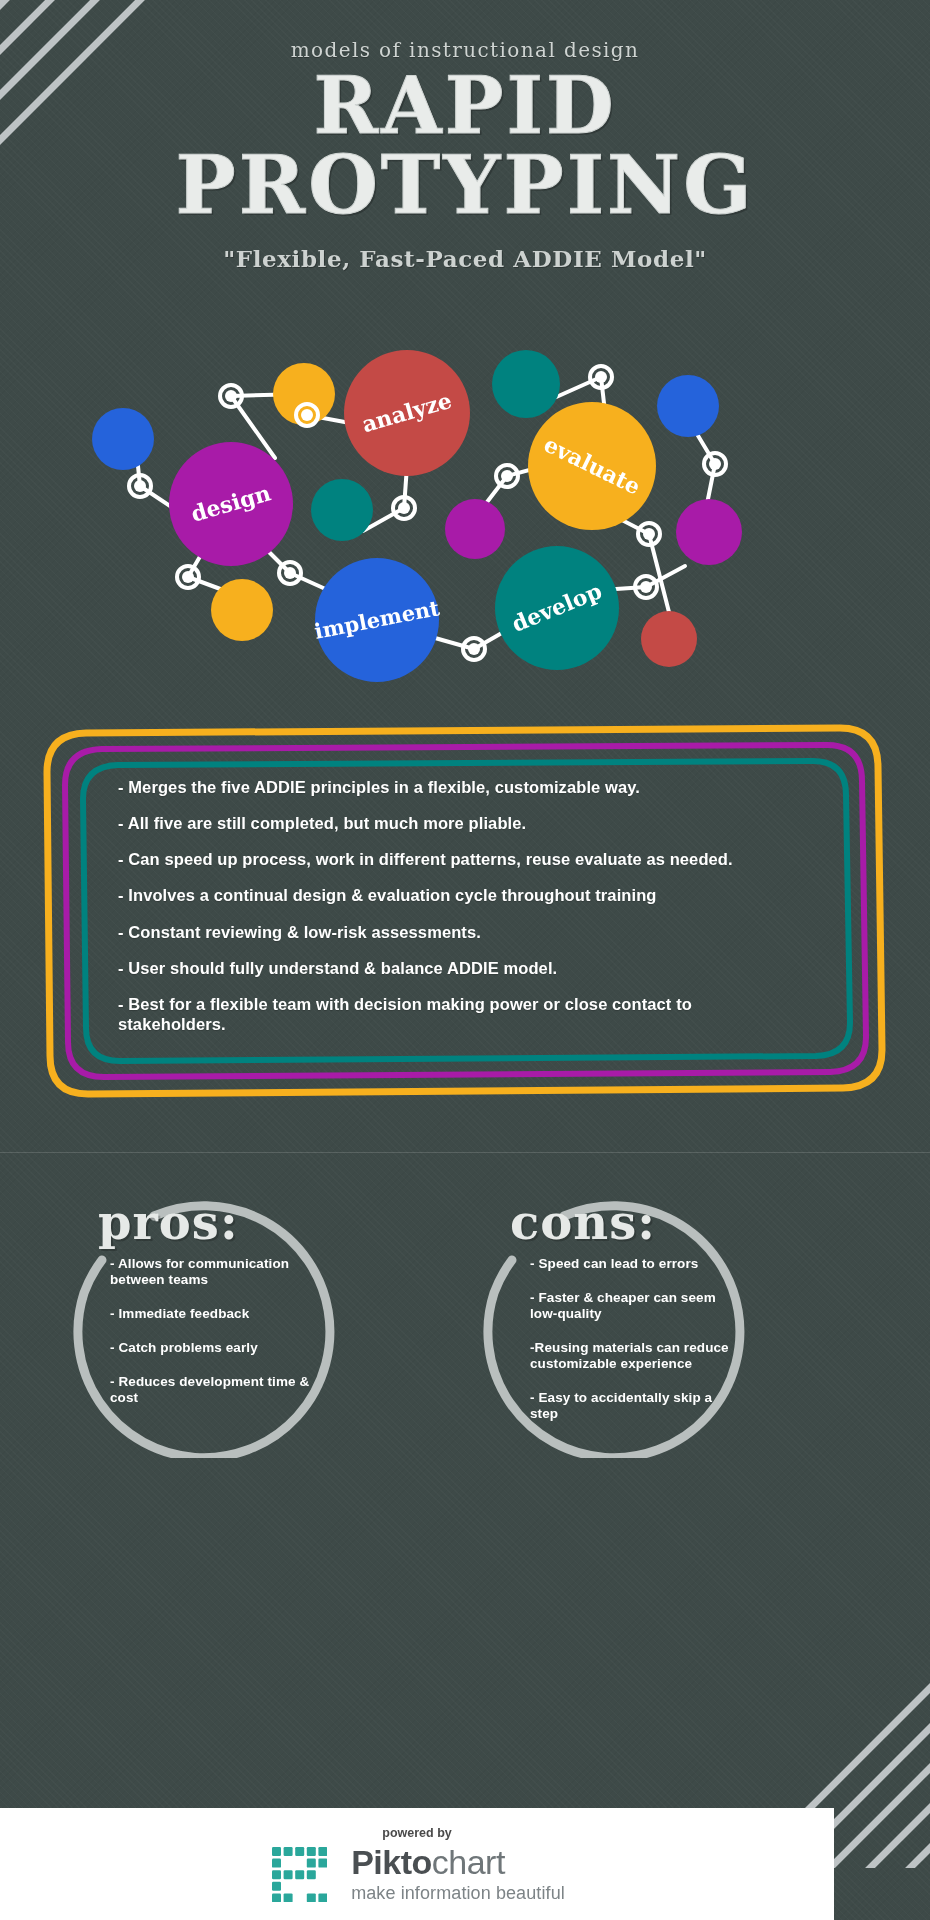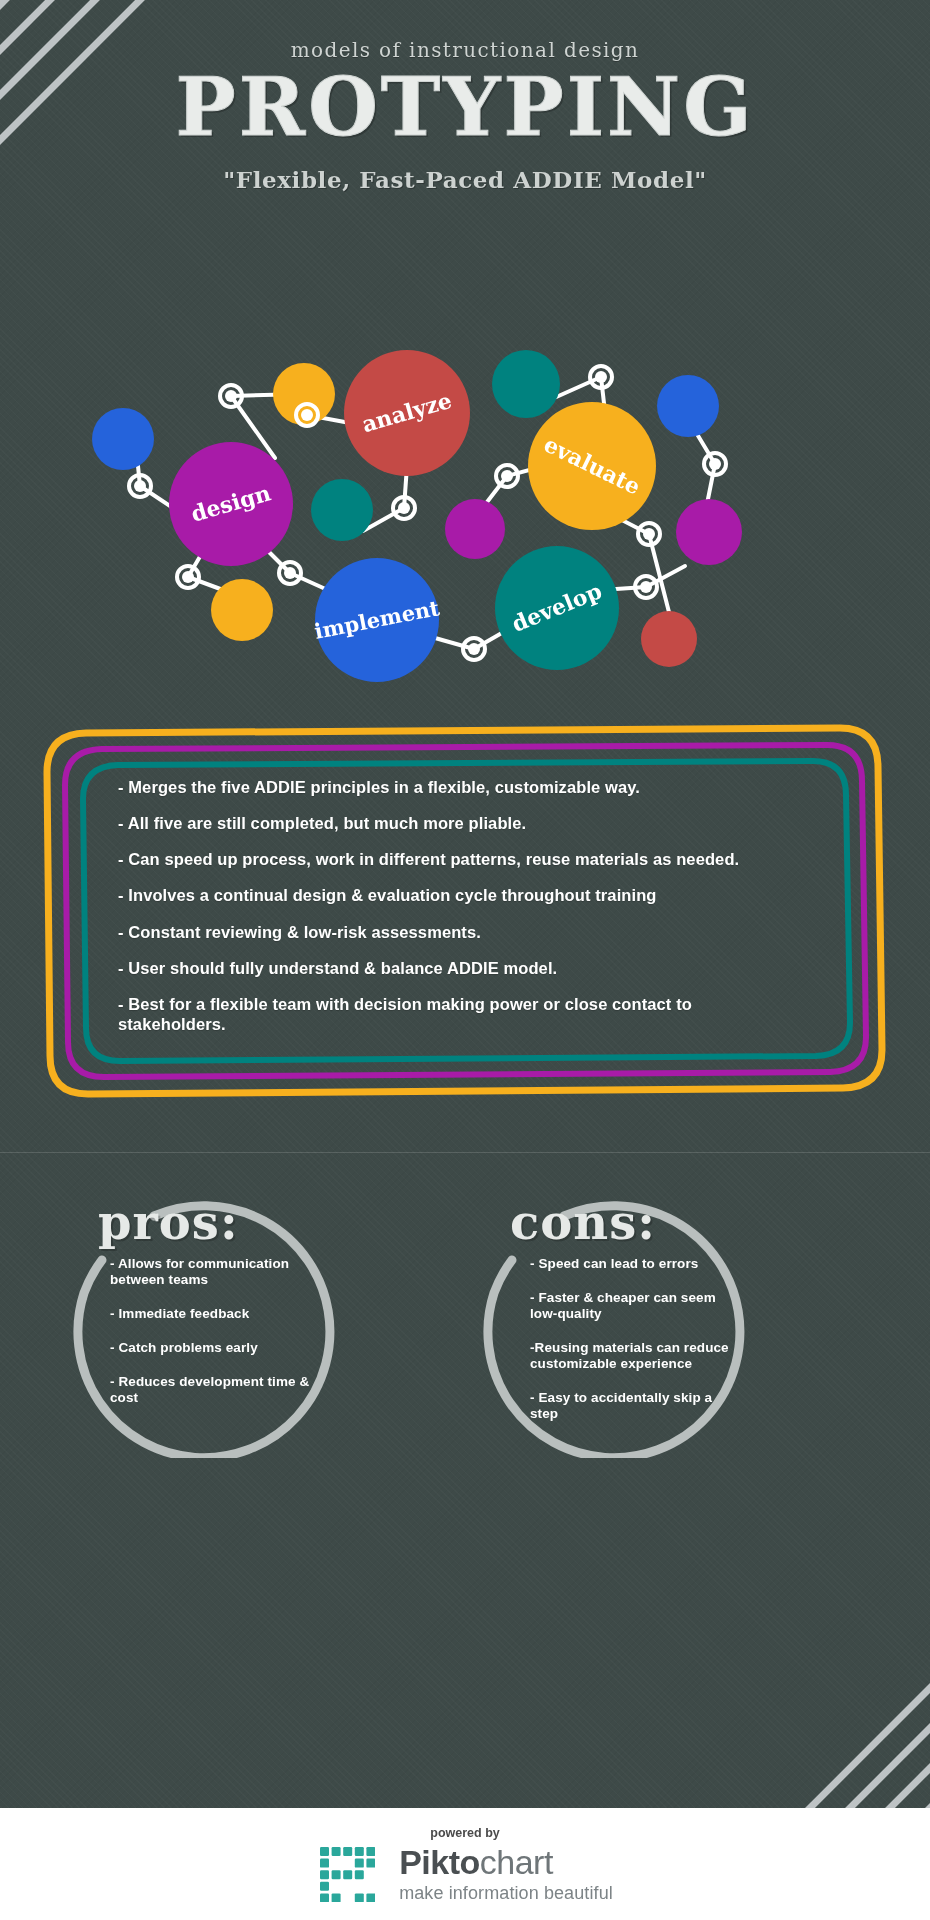--- a/index.html
+++ b/index.html
@@ -98,21 +98,21 @@
   .pc-list{ position:absolute; z-index:3; left:60px; top:80px; width:210px; }
   .pc-col.cons .pc-list{ left:92px; width:200px; }
   .pc-item{
     color:#fff; font-size:13.5px; font-weight:bold; line-height:1.18;
     margin-bottom:18px; letter-spacing:.1px;
   }
 
   
   .footer{
     position:absolute; z-index:8; left:0; bottom:0;
-    width:930px; height:112px; background:#ffffff;
+    width:834px; height:112px; background:#ffffff;
     display:flex; flex-direction:column; align-items:center; justify-content:center;
   }
   .powered{ font-size:12.5px; font-weight:bold; color:#4a4a4a; margin-bottom:4px; }
   .logo-row{ display:flex; align-items:center; gap:24px; }
   .logo-mark{ width:58px; height:58px; }
   .logo-text{ display:flex; flex-direction:column; line-height:1; }
   .logo-word{ font-size:34px; letter-spacing:-.5px; }
   .logo-word .b{ font-weight:bold; color:#4a4f52; }
   .logo-word .l{ font-weight:normal; color:#6f7679; }
   .logo-tag{ font-size:18px; color:#7d8487; margin-top:5px; letter-spacing:.1px; }
@@ -138,20 +138,21 @@
       <line x1="150" y1="260" x2="370" y2="40"></line>
       <line x1="190" y1="260" x2="410" y2="40"></line>
       <line x1="230" y1="260" x2="450" y2="40"></line>
       <line x1="270" y1="260" x2="490" y2="40"></line>
     </g>
   </svg>
 
   <div class="header">
     <div class="kicker">models of instructional design</div>
     <div class="title-wrap">
+      <div class="title-line l1">RAPID</div>
       <div class="title-line l2">PROTYPING</div>
     </div>
     <div class="subtitle">"Flexible, Fast-Paced ADDIE Model"</div>
   </div>
 
   <div class="network">
     <svg id="network-svg" width="930" height="380" viewBox="0 0 930 380">
         <line x1="231" y1="76" x2="304" y2="74" stroke="#ffffff" stroke-width="4" stroke-linecap="round"></line>
         <line x1="231" y1="76" x2="275" y2="138" stroke="#ffffff" stroke-width="4" stroke-linecap="round"></line>
         <line x1="307" y1="95" x2="350" y2="103" stroke="#ffffff" stroke-width="4" stroke-linecap="round"></line>
@@ -275,21 +276,21 @@
 
   <div class="mainbox">
     <svg class="frame" viewBox="0 0 850 400" preserveAspectRatio="none">
       <path id="frame-outer" fill="none" stroke="#f7b01e" stroke-width="7" stroke-linecap="round" d="M 46 18 L 800 13 Q 838 13 838 52 L 842 335 Q 842 372 803 373 L 48 379 Q 10 379 10 341 L 7 57 Q 7 19 46 18 Z"></path>
       <path id="frame-mid" fill="none" stroke="#a81ba8" stroke-width="6" stroke-linecap="round" d="M 62 34 L 787 30 Q 822 30 822 66 L 826 322 Q 826 356 790 357 L 64 362 Q 28 362 28 327 L 25 70 Q 25 35 62 34 Z"></path>
       <path id="frame-inner" fill="none" stroke="#00827f" stroke-width="6" stroke-linecap="round" d="M 78 50 L 773 46 Q 806 46 806 80 L 810 308 Q 810 340 776 341 L 80 346 Q 46 346 46 313 L 43 84 Q 43 51 78 50 Z"></path>
     </svg>
     <div class="bullets">
         <div class="bullet">- Merges the five ADDIE principles in a flexible, customizable way.</div>
         <div class="bullet">- All five are still completed, but much more pliable.</div>
-        <div class="bullet">- Can speed up process, work in different patterns, reuse materials as needed.</div>
+        <div class="bullet">- Can speed up process, work in different patterns, reuse evaluate as needed.</div>
         <div class="bullet">- Involves a continual design &amp; evaluation cycle throughout training</div>
         <div class="bullet">- Constant reviewing &amp; low-risk assessments.</div>
         <div class="bullet">- User should fully understand &amp; balance ADDIE model.</div>
         <div class="bullet">- Best for a flexible team with decision making power or close contact to stakeholders.</div>
       </div>
   </div>
 
   <div class="divider"></div>
 
   <div class="procons">

